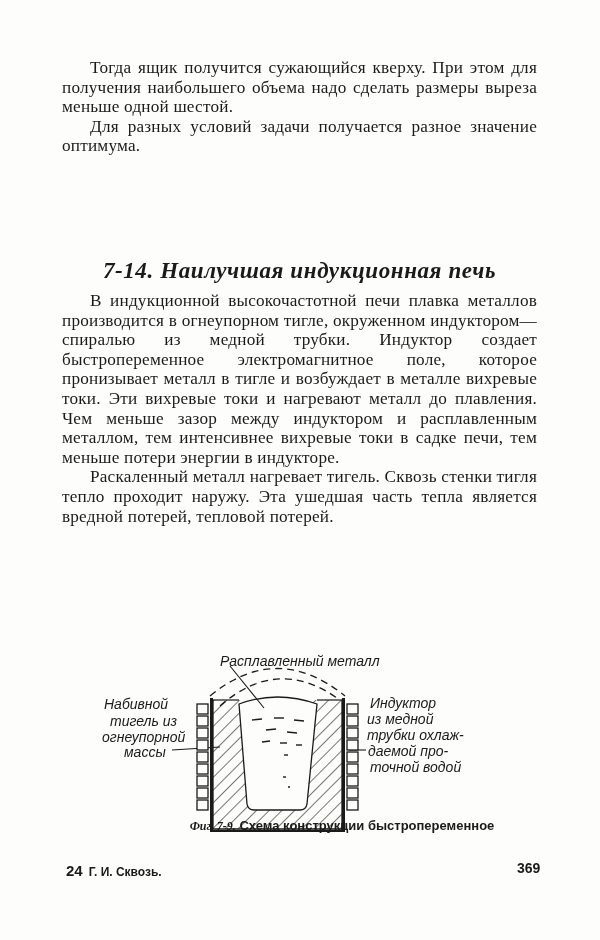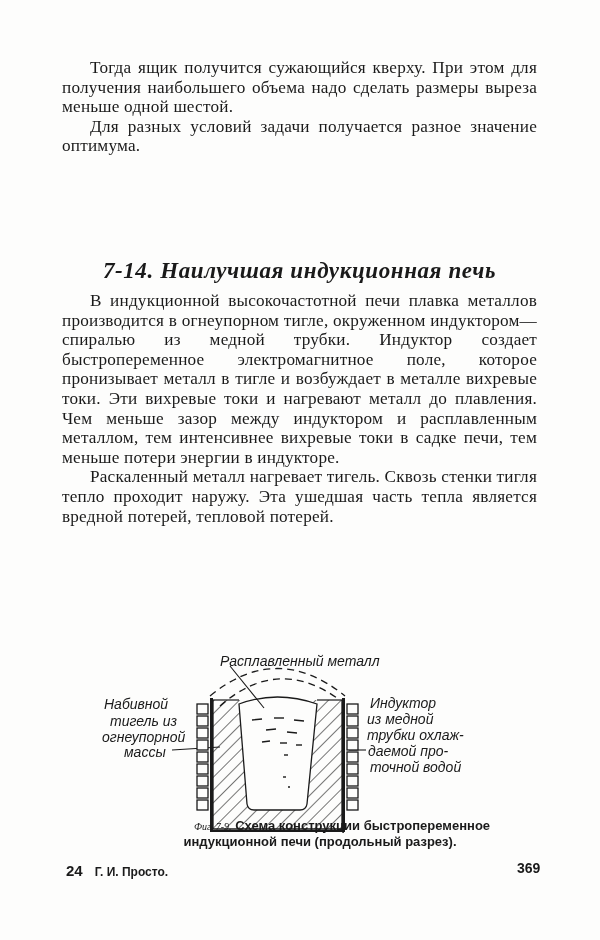--- a/index.html
+++ b/index.html
@@ -4,23 +4,23 @@
 <style>
   html, body { margin:0; padding:0; background:#fff; }
   body { width:600px; height:940px; position:relative; overflow:hidden; color:#1a1a1a; }
   .page { position:absolute; left:0; top:0; width:600px; height:940px; background:#fdfdfc; }
   .text { position:absolute; left:62px; width:475px; font-family:"Liberation Serif", serif; font-size:17.2px; line-height:19.6px; letter-spacing:0.2px; }
   .para { margin:0; text-align:justify; text-align-last:left; text-indent:28px; }
   .heading { position:absolute; left:62px; width:475px; top:258px; text-align:center; font-family:"Liberation Serif", serif; font-style:italic; font-weight:bold; font-size:23px; letter-spacing:0.6px; }
   .fig { position:absolute; left:102px; top:630px; width:380px; height:190px;margin-top:16px; }
   .fig svg text { font-family:"Liberation Sans", sans-serif; font-style:italic; font-size:14px; fill:#1a1a1a; }
   .caption { position:absolute; left:100px; width:440px; top:818px; text-align:center; font-family:"Liberation Sans", sans-serif; font-weight:bold; font-size:13px; line-height:15px; }
-  .caption .fig-no { font-family:"Liberation Serif", serif; font-style:italic; font-weight:normal; font-size:10px;margin-left:44px; }
+  .caption .fig-no { font-family:"Liberation Serif", serif; font-style:italic; font-weight:bold; font-size:12px;margin-left:44px; }
   .footer-left { position:absolute; left:66px; top:862px; font-family:"Liberation Sans", sans-serif; font-weight:bold; font-size:12px; }
-  .footer-left .sig { font-size:15px; margin-right:12px; }
+  .footer-left .sig { font-size:15px; margin-right:6px; }
   .footer-right { position:absolute; left:517px; top:860px; font-family:"Liberation Sans", sans-serif; font-weight:bold; font-size:14px; }
 </style>
 </head>
 <body>
 
 <div class="page">
 
   <div class="text" style="top:58px;">
     <p class="para">Тогда ящик получится сужающийся кверху. При этом для получения наибольшего объема надо сделать размеры выреза меньше одной шестой.</p>
     <p class="para">Для разных условий задачи получается разное значение оптимума.</p>
@@ -106,21 +106,20 @@
       <text x="268" y="62">Индуктор</text>
       <text x="265" y="78">из медной</text>
       <text x="265" y="94">трубки охлаж-</text>
       <text x="266" y="110">даемой про-</text>
       <text x="268" y="126">точной водой</text>
     </svg>
   </div>
 
   <div class="caption">
     <div><span class="fig-no">Фиг. 7-9.</span> <span>Схема конструкции быстропеременное</span></div>
-    <div>индукционной печи (продольный разрез).</div>
   </div>
 
   <div class="footer-left">
-    <span class="sig">24</span><span>Г. И. Просто.</span>
+    <span class="sig">24</span><span>Г. И. Сквозь.</span>
   </div>
   <div class="footer-right">369</div>
 
 </div>
 
 </body></html>

